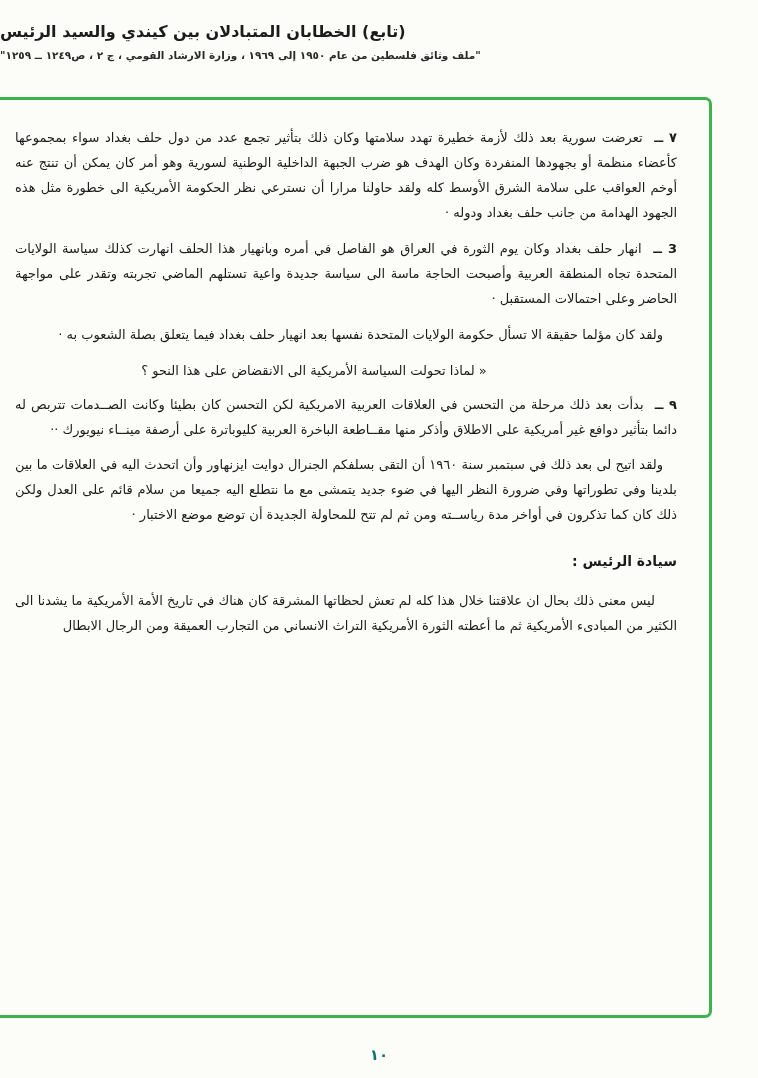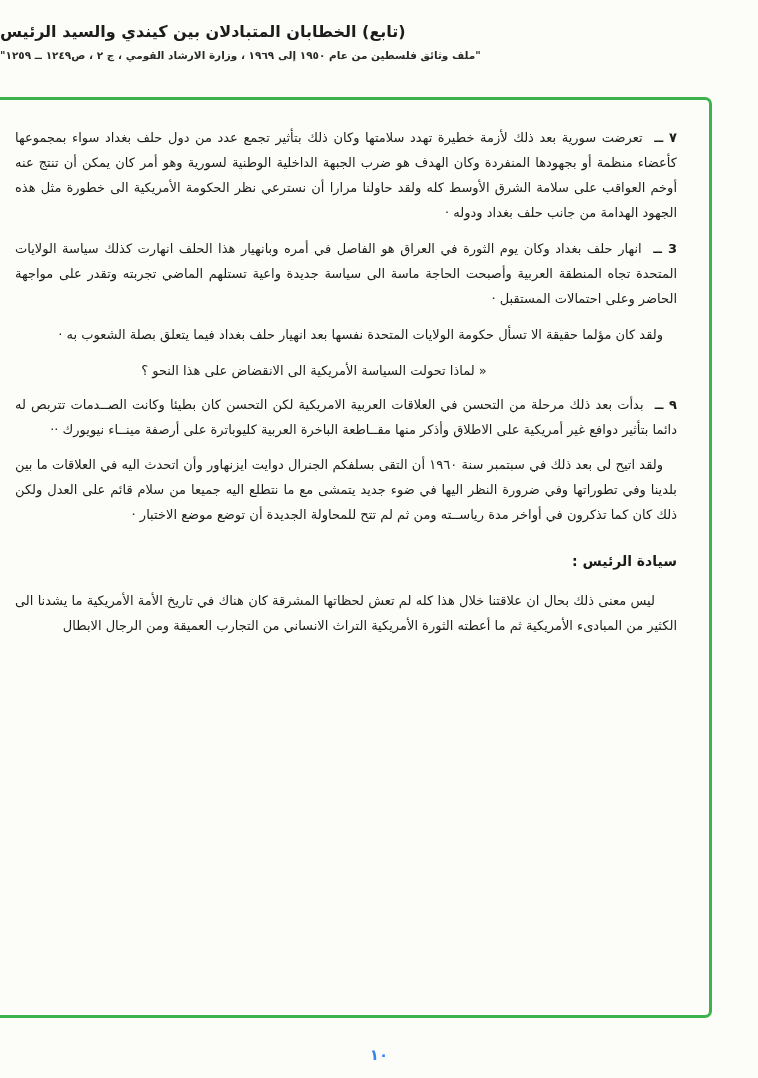--- a/index.html
+++ b/index.html
@@ -69,21 +69,21 @@
   }
   .p-indent { text-indent: 22px; }
   .page-number {
     position: absolute;
     bottom: 14px;
     right: 0;
     left: 0;
     text-align: center;
     font-size: 15px;
     font-weight: bold;
-    color: #3b82f6;
+    color: #0f766e;
   }
 </style>
 </head>
 <body>
 
 <div class="page">
 
   <div class="doc-header">
     <div class="doc-title">(تابع) الخطابان المتبادلان بين كيندي والسيد الرئيس</div>
     <div class="doc-source">"ملف وثائق فلسطين من عام ١٩٥٠ إلى ١٩٦٩ ، وزارة الارشاد القومي ، ج ٢ ، ص١٢٤٩ ــ ١٢٥٩"</div>

